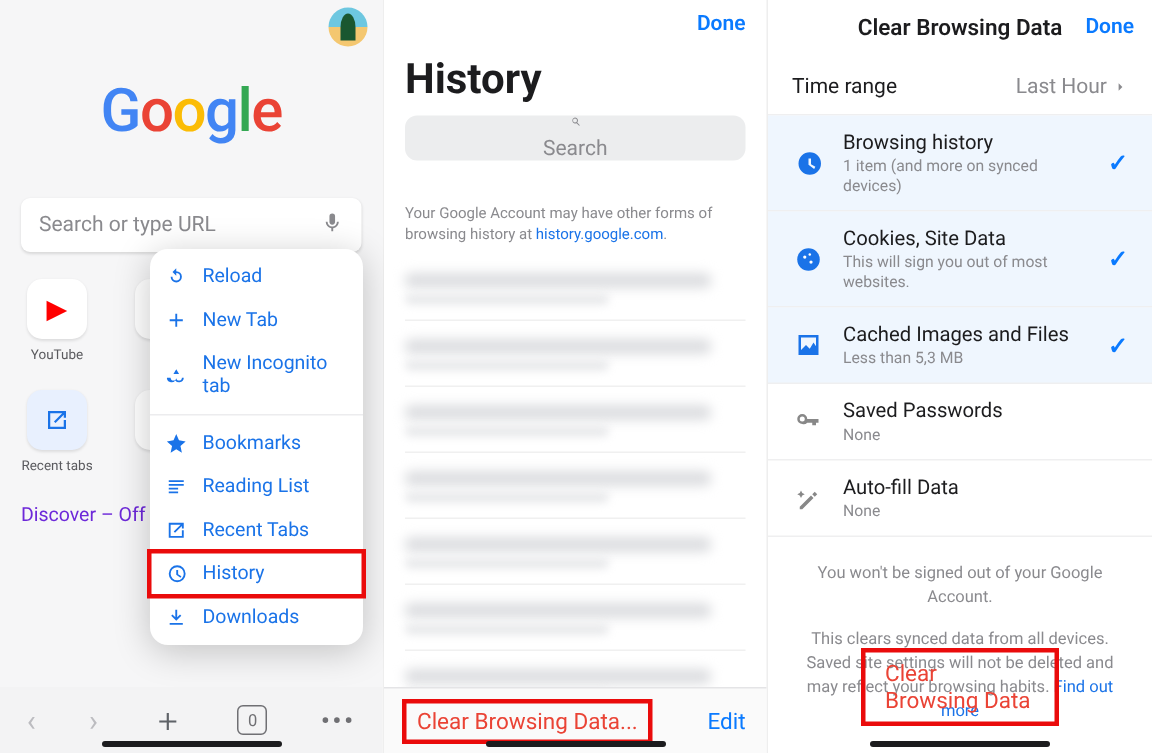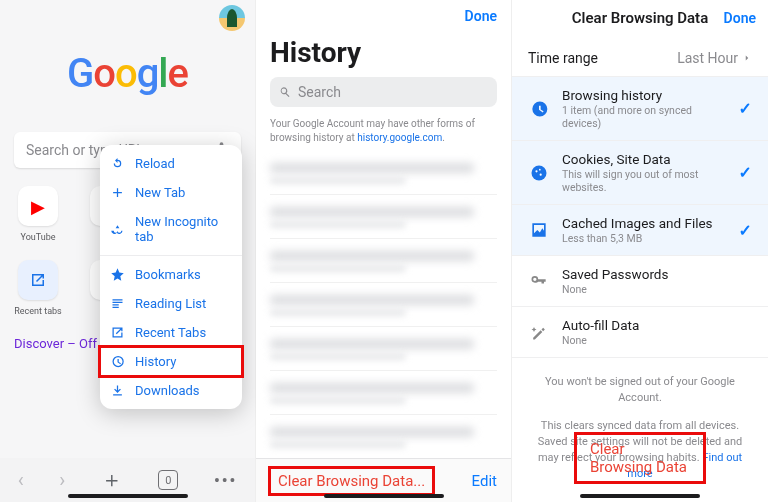--- a/index.html
+++ b/index.html
@@ -109,21 +109,21 @@
 
   .discover {
     position: absolute;
     top: 336px; left: 14px;
     font-size: 13px;
     color: #6d28d9;
   }
 
   .context-menu {
     position: absolute;
-    top: 145px;
+    top: 166px;
     left: 100px;
     width: 142px;
     background: #fff;
     border-radius: 12px;
     box-shadow: 0 4px 24px rgba(0,0,0,.22);
     padding: 4px 0;
     font-size: 13px;
   }
   .menu-item {
     display: flex;
@@ -183,27 +183,29 @@
     margin: 0 14px;
     height: 30px;
     background: #ecedee;
     border-radius: 8px;
     display: flex;
     align-items: center;
     padding: 0 8px;
     color: #8a8a8e;
     font-size: 14px;
     gap:6px;
+    flex-direction:column;
   }
   .search-field svg { width:14px;height:14px; fill:#8a8a8e; }
   .note {
     padding: 10px 14px 6px;
     font-size: 10px;
     color: #8a8a8e;
     line-height: 1.4;
+    margin-top: 19px;
   }
   .note .link { color:#1a73e8; }
   .history-blur {
     flex: 1;
     margin: 0 0 44px;
     position: relative;
     overflow:hidden;
   }
   .blur-entry {
     height: 44px;

